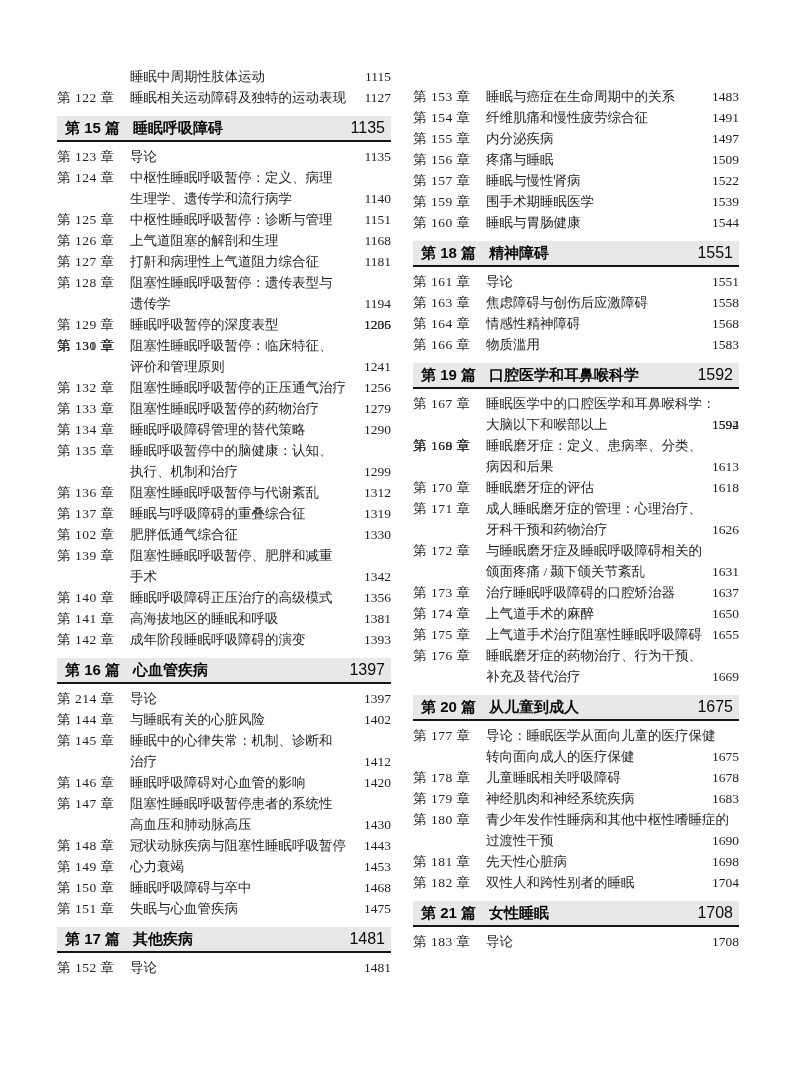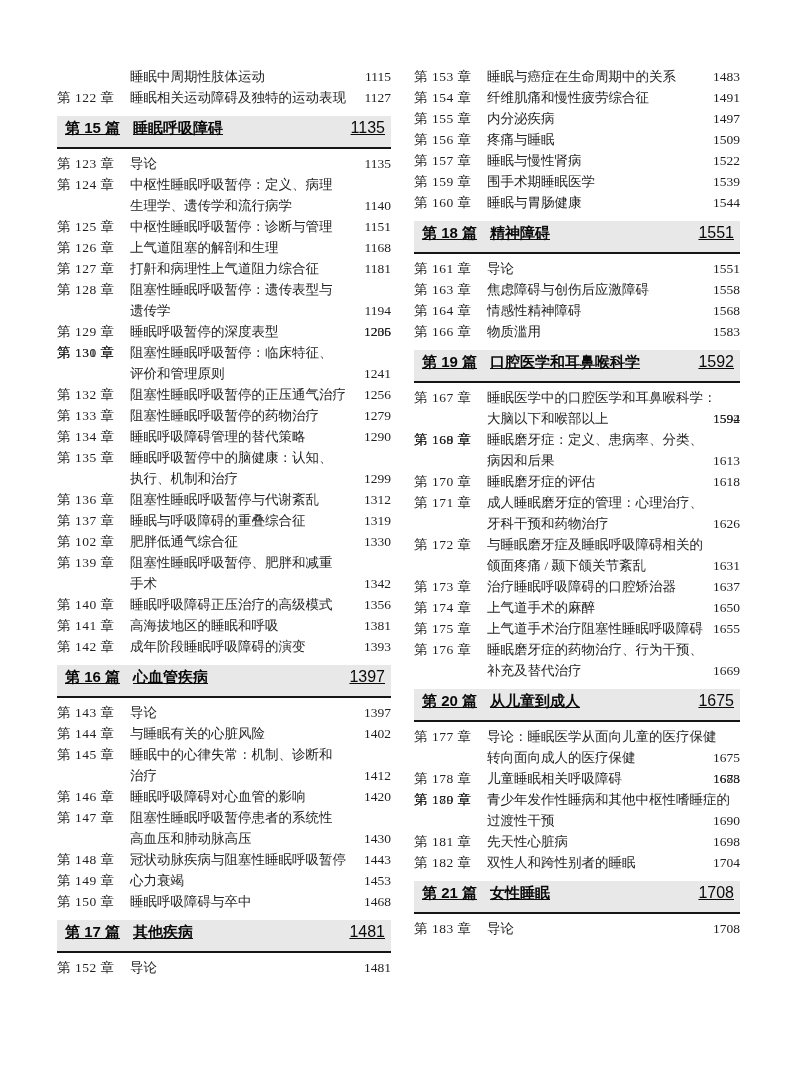--- a/index.html
+++ b/index.html
@@ -14,25 +14,24 @@
     font-family: "Liberation Serif", "DejaVu Serif", serif;
     color: #1f1f1f;
     -webkit-font-smoothing: antialiased;
   }
   .page-wrap {
     box-sizing: border-box;
     width: 790px;
     padding: 66px 50px 0 57px;
     display: flex;
     gap: 22px;
-    justify-content: space-between;
   }
   .toc-col { flex-shrink: 0; }
   .toc-col.left  { width: 334px; }
-  .toc-col.right { width: 326px; }
+  .toc-col.right { width: 326px; margin-top: 20px; }
 
   
   .entry {
     position: relative;
     padding-left: 73px;
     font-size: 13.5px;
     line-height: 21px;
   }
   .chap-label {
     position: absolute;
@@ -55,26 +54,25 @@
   
   .section {
     display: flex;
     align-items: baseline;
     box-sizing: content-box;
     height: 22px;
     line-height: 22px;
     background: #e8e8e8;
     border-bottom: 2px solid #161616;
     margin: 8px 0 4px 0;
-    padding: 1px 6px 8px 8px;
+    padding: 1px 6px 1px 8px;
     font-family: "Liberation Sans", "DejaVu Sans", sans-serif;
     font-weight: bold;
     font-size: 15px;
     color: #0a0a0a;
-    text-decoration: underline;
   }
   .sec-label {
     width: 68px;
     flex-shrink: 0;
     white-space: pre;
   }
   .sec-title { flex: 1; }
   .sec-page {
     font-weight: normal;
     font-size: 16px;
@@ -203,21 +201,21 @@
     <span class="chap-label">第 142 章</span>
     <span class="chap-title">成年阶段睡眠呼吸障碍的演变</span>
     <span class="chap-page">1393</span>
   </div>
       <div class="section">
     <span class="sec-label">第 16 篇</span>
     <span class="sec-title">心血管疾病</span>
     <span class="sec-page">1397</span>
   </div>
       <div class="entry">
-    <span class="chap-label">第 143 章</span>
+    <span class="chap-label">第 214 章</span>
     <span class="chap-title">导论</span>
     <span class="chap-page">1397</span>
   </div>
       <div class="entry">
     <span class="chap-label">第 144 章</span>
     <span class="chap-title">与睡眠有关的心脏风险</span>
     <span class="chap-page">1402</span>
   </div>
       <div class="entry">
     <span class="chap-label">第 145 章</span>
@@ -244,20 +242,25 @@
       <div class="entry">
     <span class="chap-label">第 149 章</span>
     <span class="chap-title">心力衰竭</span>
     <span class="chap-page">1453</span>
   </div>
       <div class="entry">
     <span class="chap-label">第 150 章</span>
     <span class="chap-title">睡眠呼吸障碍与卒中</span>
     <span class="chap-page">1468</span>
   </div>
+      <div class="entry">
+    <span class="chap-label">第 151 章</span>
+    <span class="chap-title">失眠与心血管疾病</span>
+    <span class="chap-page">1475</span>
+  </div>
       <div class="section">
     <span class="sec-label">第 17 篇</span>
     <span class="sec-title">其他疾病</span>
     <span class="sec-page">1481</span>
   </div>
       <div class="entry">
     <span class="chap-label">第 152 章</span>
     <span class="chap-title">导论</span>
     <span class="chap-page">1481</span>
   </div>
@@ -393,20 +396,21 @@
 转向面向成人的医疗保健</span>
     <span class="chap-page">1675</span>
   </div>
       <div class="entry">
     <span class="chap-label">第 178 章</span>
     <span class="chap-title">儿童睡眠相关呼吸障碍</span>
     <span class="chap-page">1678</span>
   </div>
       <div class="entry">
     <span class="chap-label">第 179 章</span>
+    <span class="chap-title">神经肌肉和神经系统疾病</span>
     <span class="chap-page">1683</span>
   </div>
       <div class="entry">
     <span class="chap-label">第 180 章</span>
     <span class="chap-title">青少年发作性睡病和其他中枢性嗜睡症的
 过渡性干预</span>
     <span class="chap-page">1690</span>
   </div>
       <div class="entry">
     <span class="chap-label">第 181 章</span>

